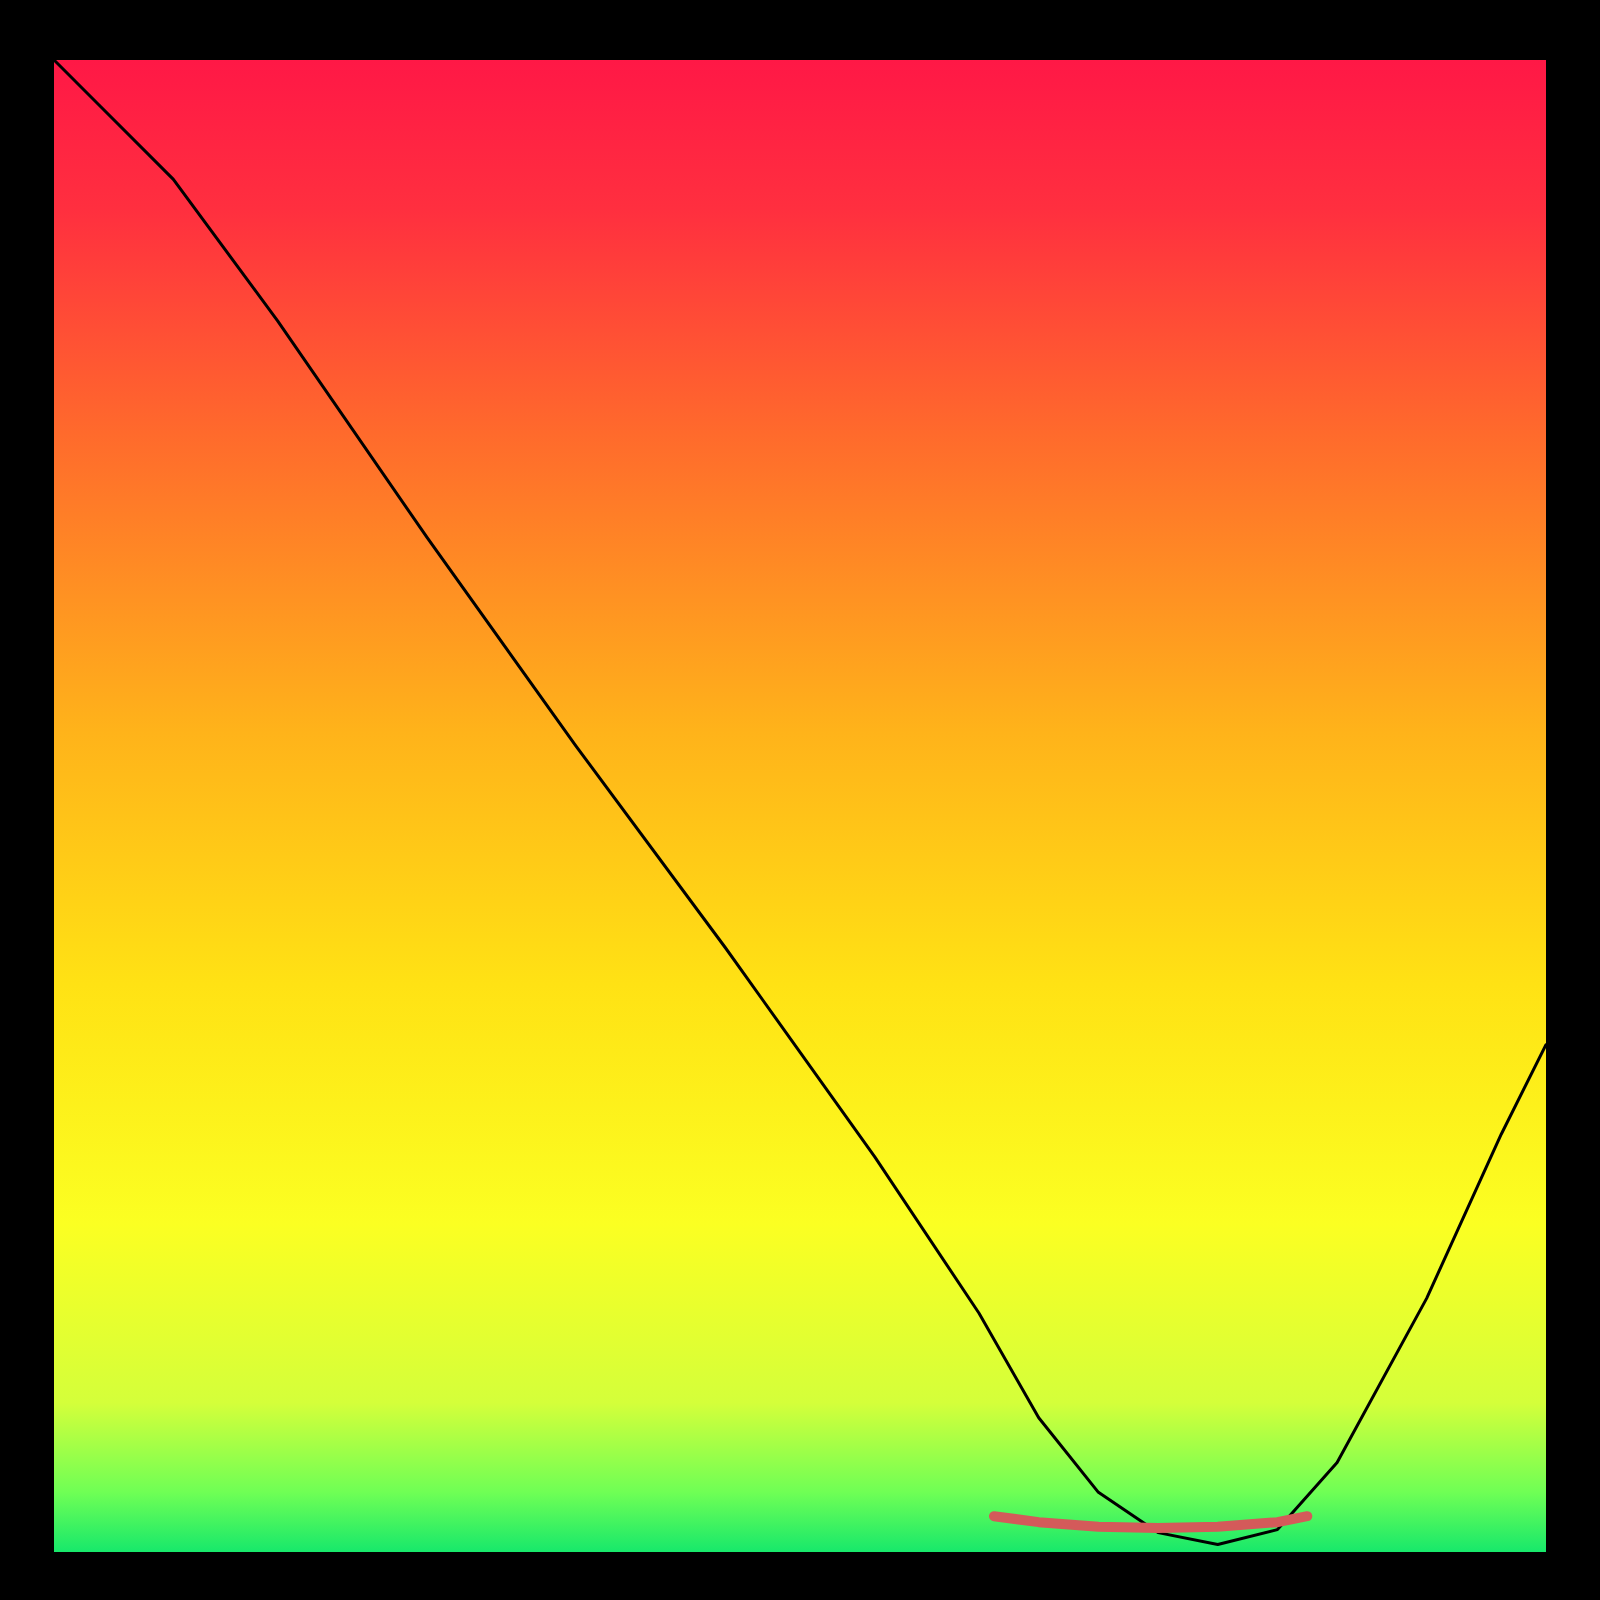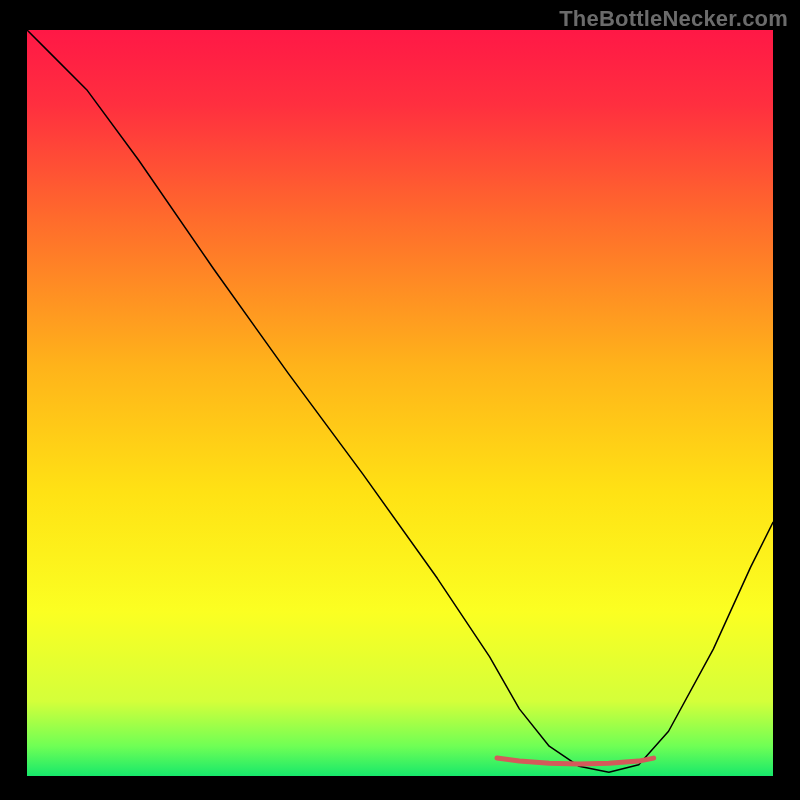--- a/index.html
+++ b/index.html
@@ -26,21 +26,20 @@
     top: 30px;
     width: 746px;
     height: 746px;
   }
   .plot-area svg { display: block; }
 </style>
 </head>
 <body>
 
 <div class="frame">
-  <div class="watermark">TheBottleNecker.com</div>
 
   <div class="plot-area">
     <svg id="chart-svg" width="746" height="746" viewBox="0 0 746 746">
       <defs>
         <linearGradient id="bg-grad" x1="0" y1="0" x2="0" y2="1">
             <stop offset="0%" stop-color="#ff1846"></stop>
             <stop offset="10%" stop-color="#ff2f3f"></stop>
             <stop offset="25%" stop-color="#ff6a2c"></stop>
             <stop offset="45%" stop-color="#ffb31a"></stop>
             <stop offset="62%" stop-color="#ffe214"></stop>

